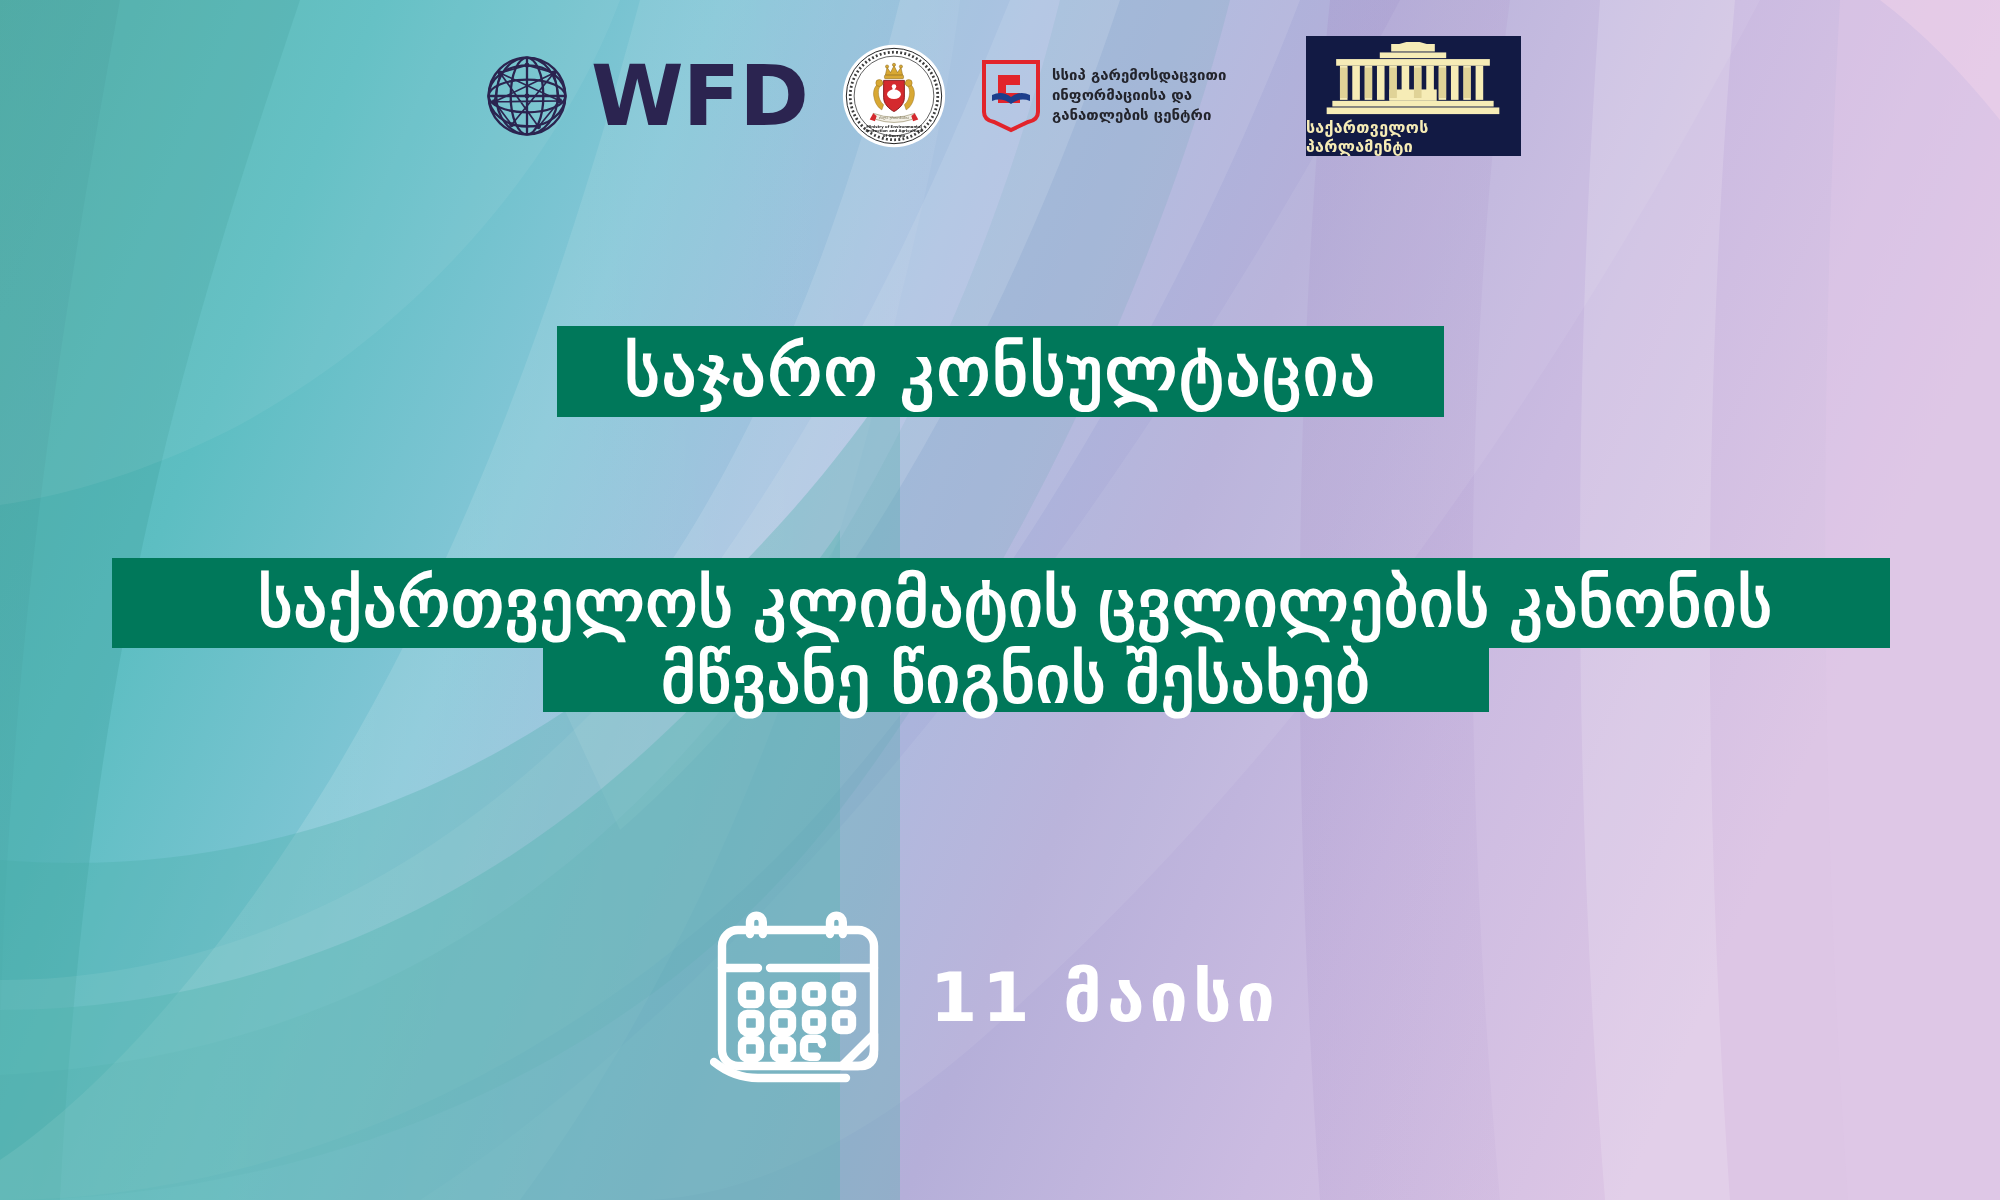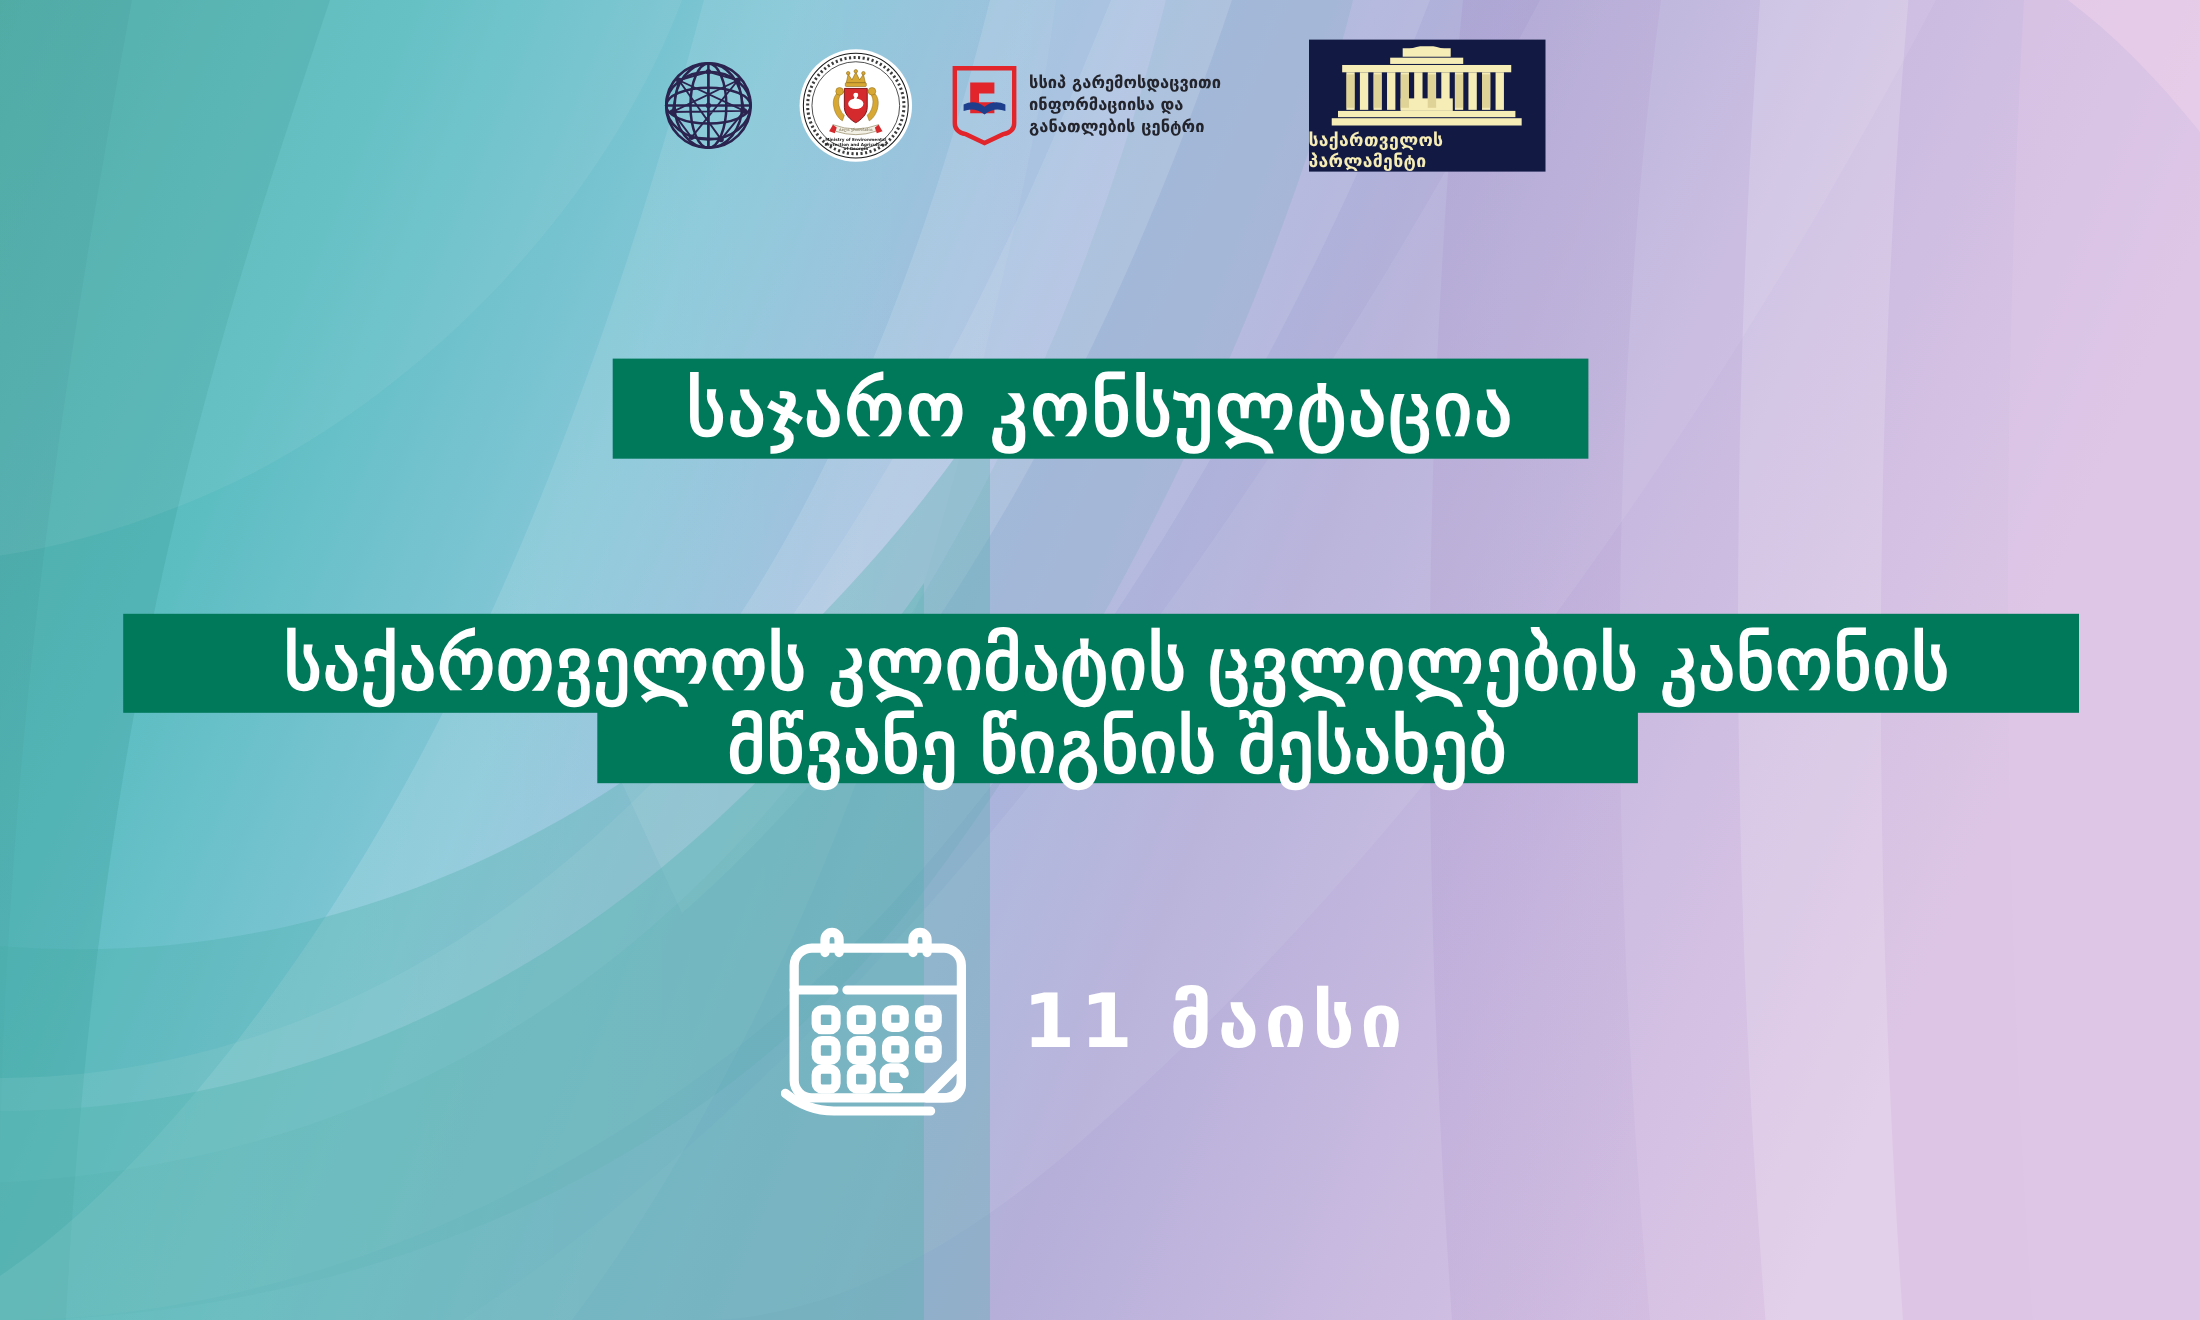--- a/index.html
+++ b/index.html
@@ -74,21 +74,21 @@
   #banner-title .txt{font-size:68px;letter-spacing:2px;}
 
   #banner-sub1{left:112px;top:558px;width:1778px;height:90px;}
   #banner-sub1 .txt{font-size:66px;letter-spacing:1px;margin-left:29px;}
 
   #banner-sub2{left:543px;top:646px;width:946px;height:66px;}
   #banner-sub2 .txt{font-size:66px;letter-spacing:1px;}
 
   
   .datetime{
-    position:absolute;left:710px;top:838px;
+    position:absolute;left:710px;top:906px;
     display:flex;align-items:center;gap:44px;
   }
   .cal-icon{width:176px;height:184px;display:block;}
   .dt-text{
     color:#ffffff;font-weight:bold;line-height:1.12;
     font-family:"DejaVu Sans","Liberation Sans",sans-serif;
   }
   .dt-line{font-size:68px;letter-spacing:5px;white-space:nowrap;}
 </style>
 </head>
@@ -181,20 +181,21 @@
           <circle cx="50" cy="18" r="2.6"></circle>
             <circle cx="22" cy="26" r="2.6"></circle>
           <circle cx="78" cy="26" r="2.6"></circle>
             <circle cx="16" cy="56" r="2.6"></circle>
           <circle cx="84" cy="55" r="2.6"></circle>
             <circle cx="34" cy="80" r="2.6"></circle>
           <circle cx="62" cy="82" r="2.6"></circle>
             <circle cx="50" cy="50" r="2.6"></circle>
         </g>
       </svg>
+      <span class="wfd-word">WFD</span>
     </div>
 
     <svg class="moepa-logo" viewBox="0 0 120 120">
       <circle cx="60" cy="60" r="59" fill="#ffffff"></circle>
       <circle cx="60" cy="60" r="55" fill="none" stroke="#1a1a1a" stroke-width="1.1"></circle>
       <circle cx="60" cy="60" r="46" fill="none" stroke="#1a1a1a" stroke-width="0.8"></circle>
 
       <g fill="#1a1a1a">
         <circle cx="60" cy="60" r="50.5" fill="none" stroke="#1a1a1a" stroke-width="3.2" stroke-dasharray="2.2 2.6" opacity="0.85"></circle>
       </g>

